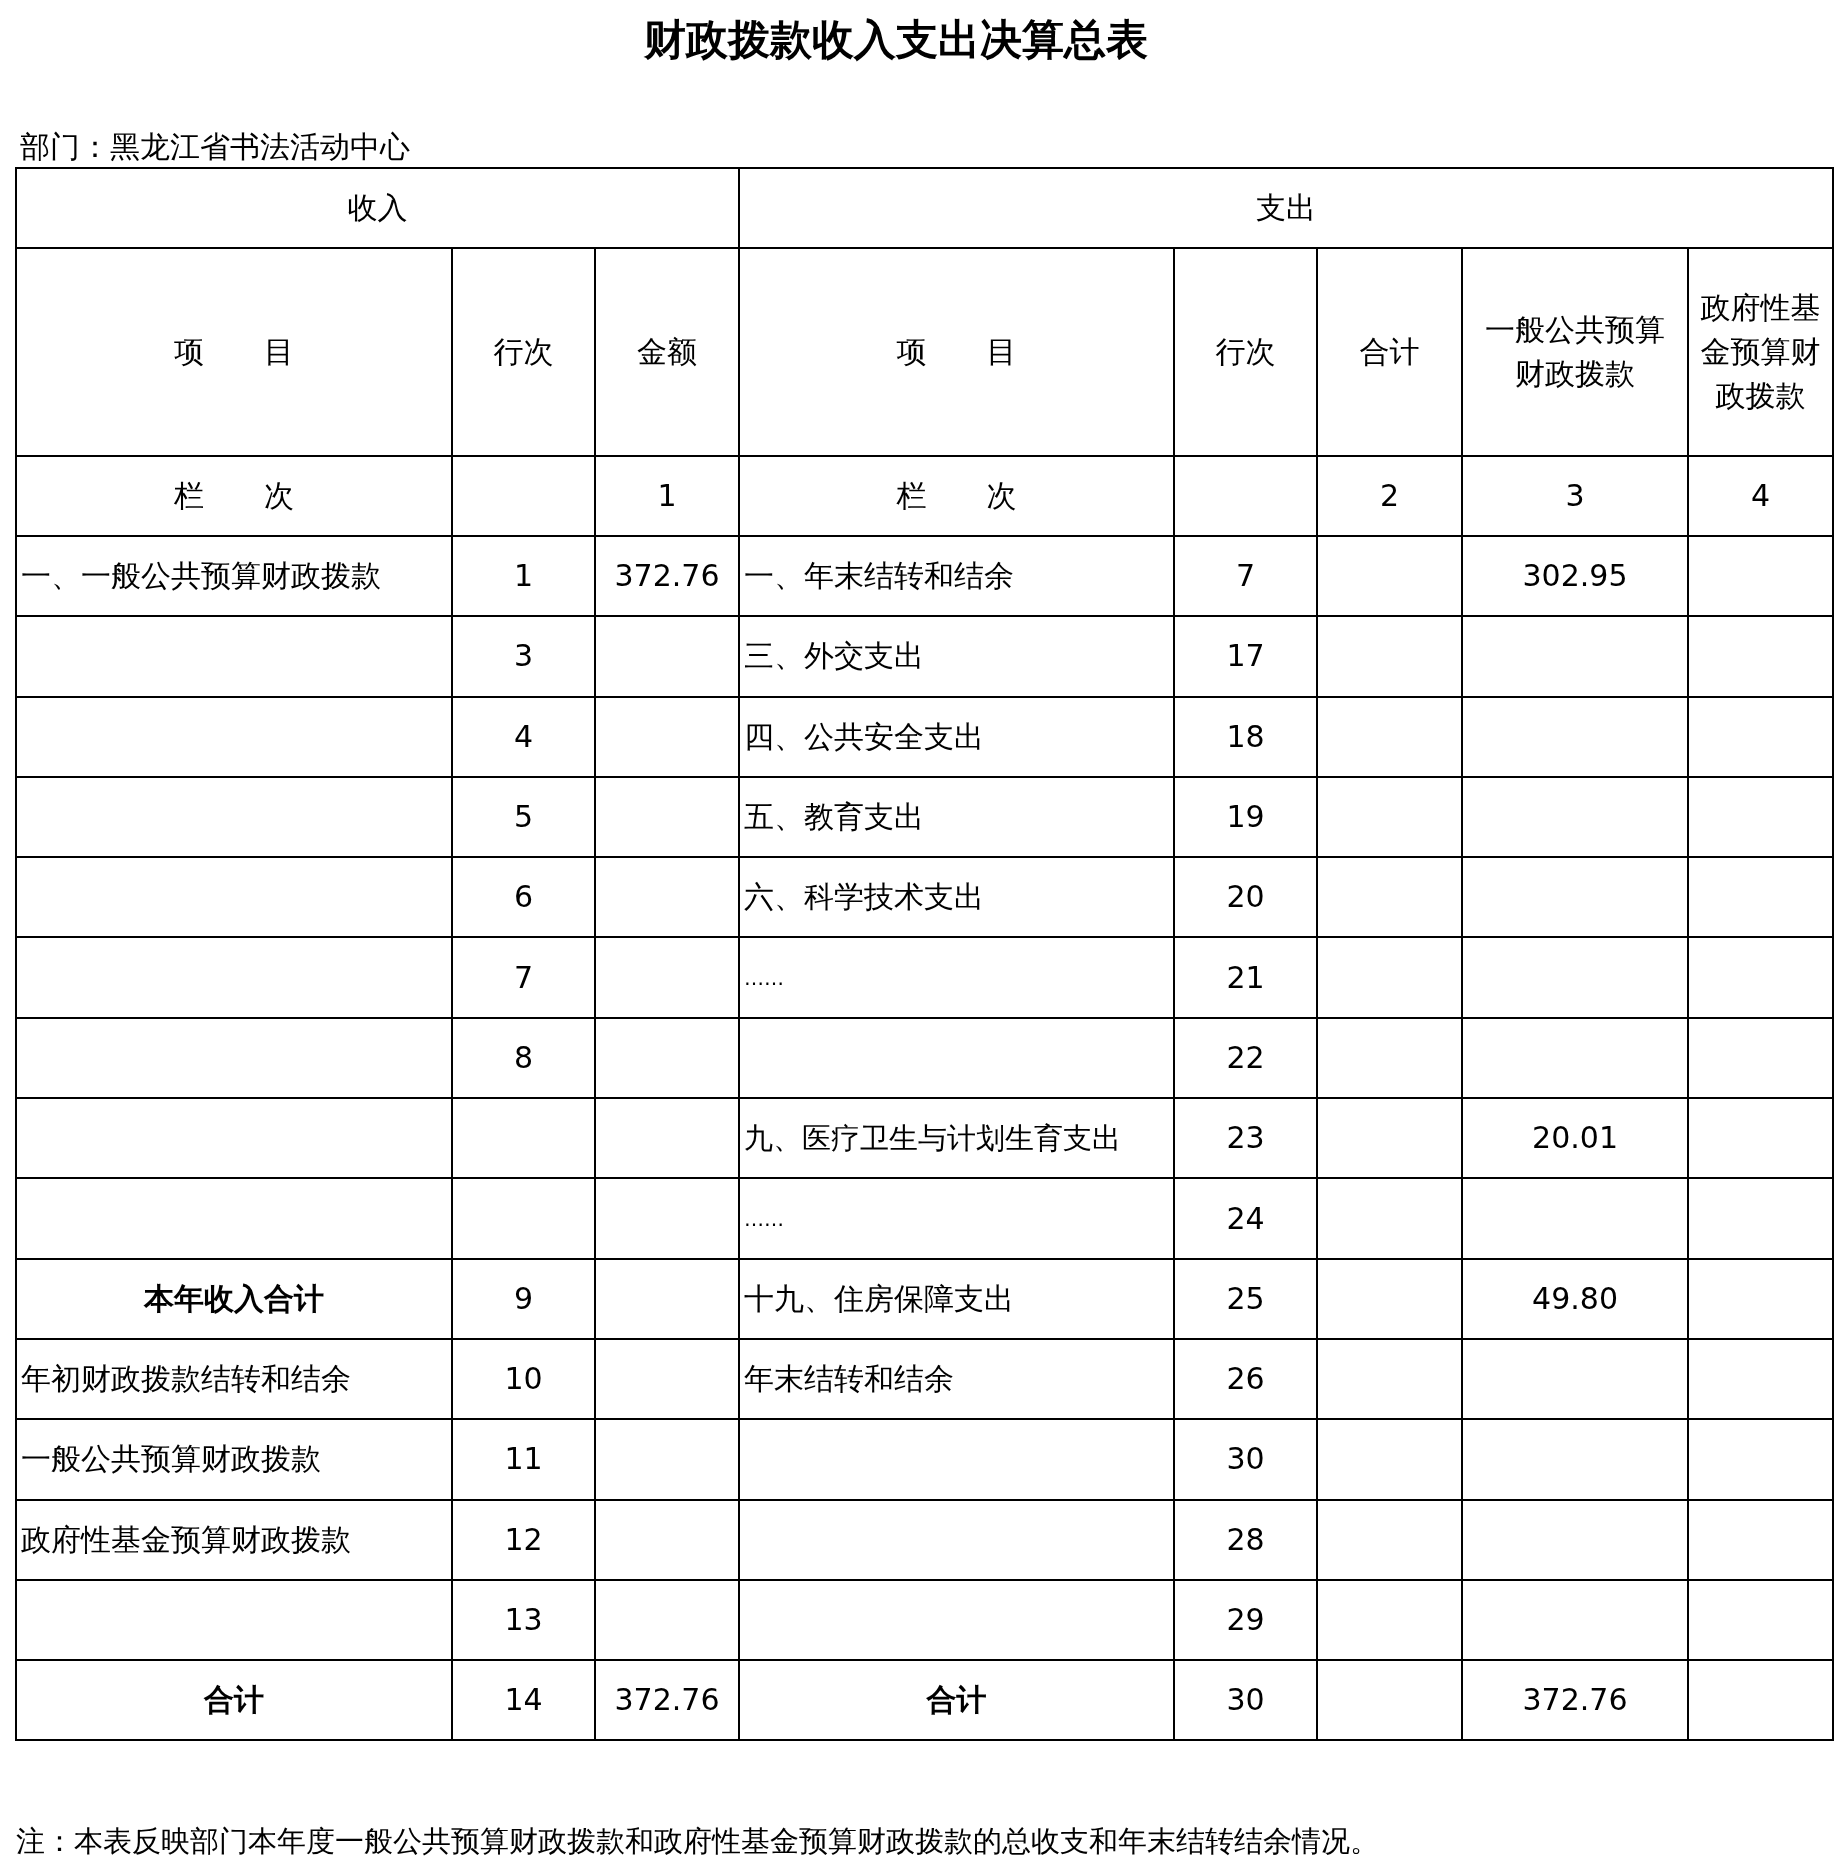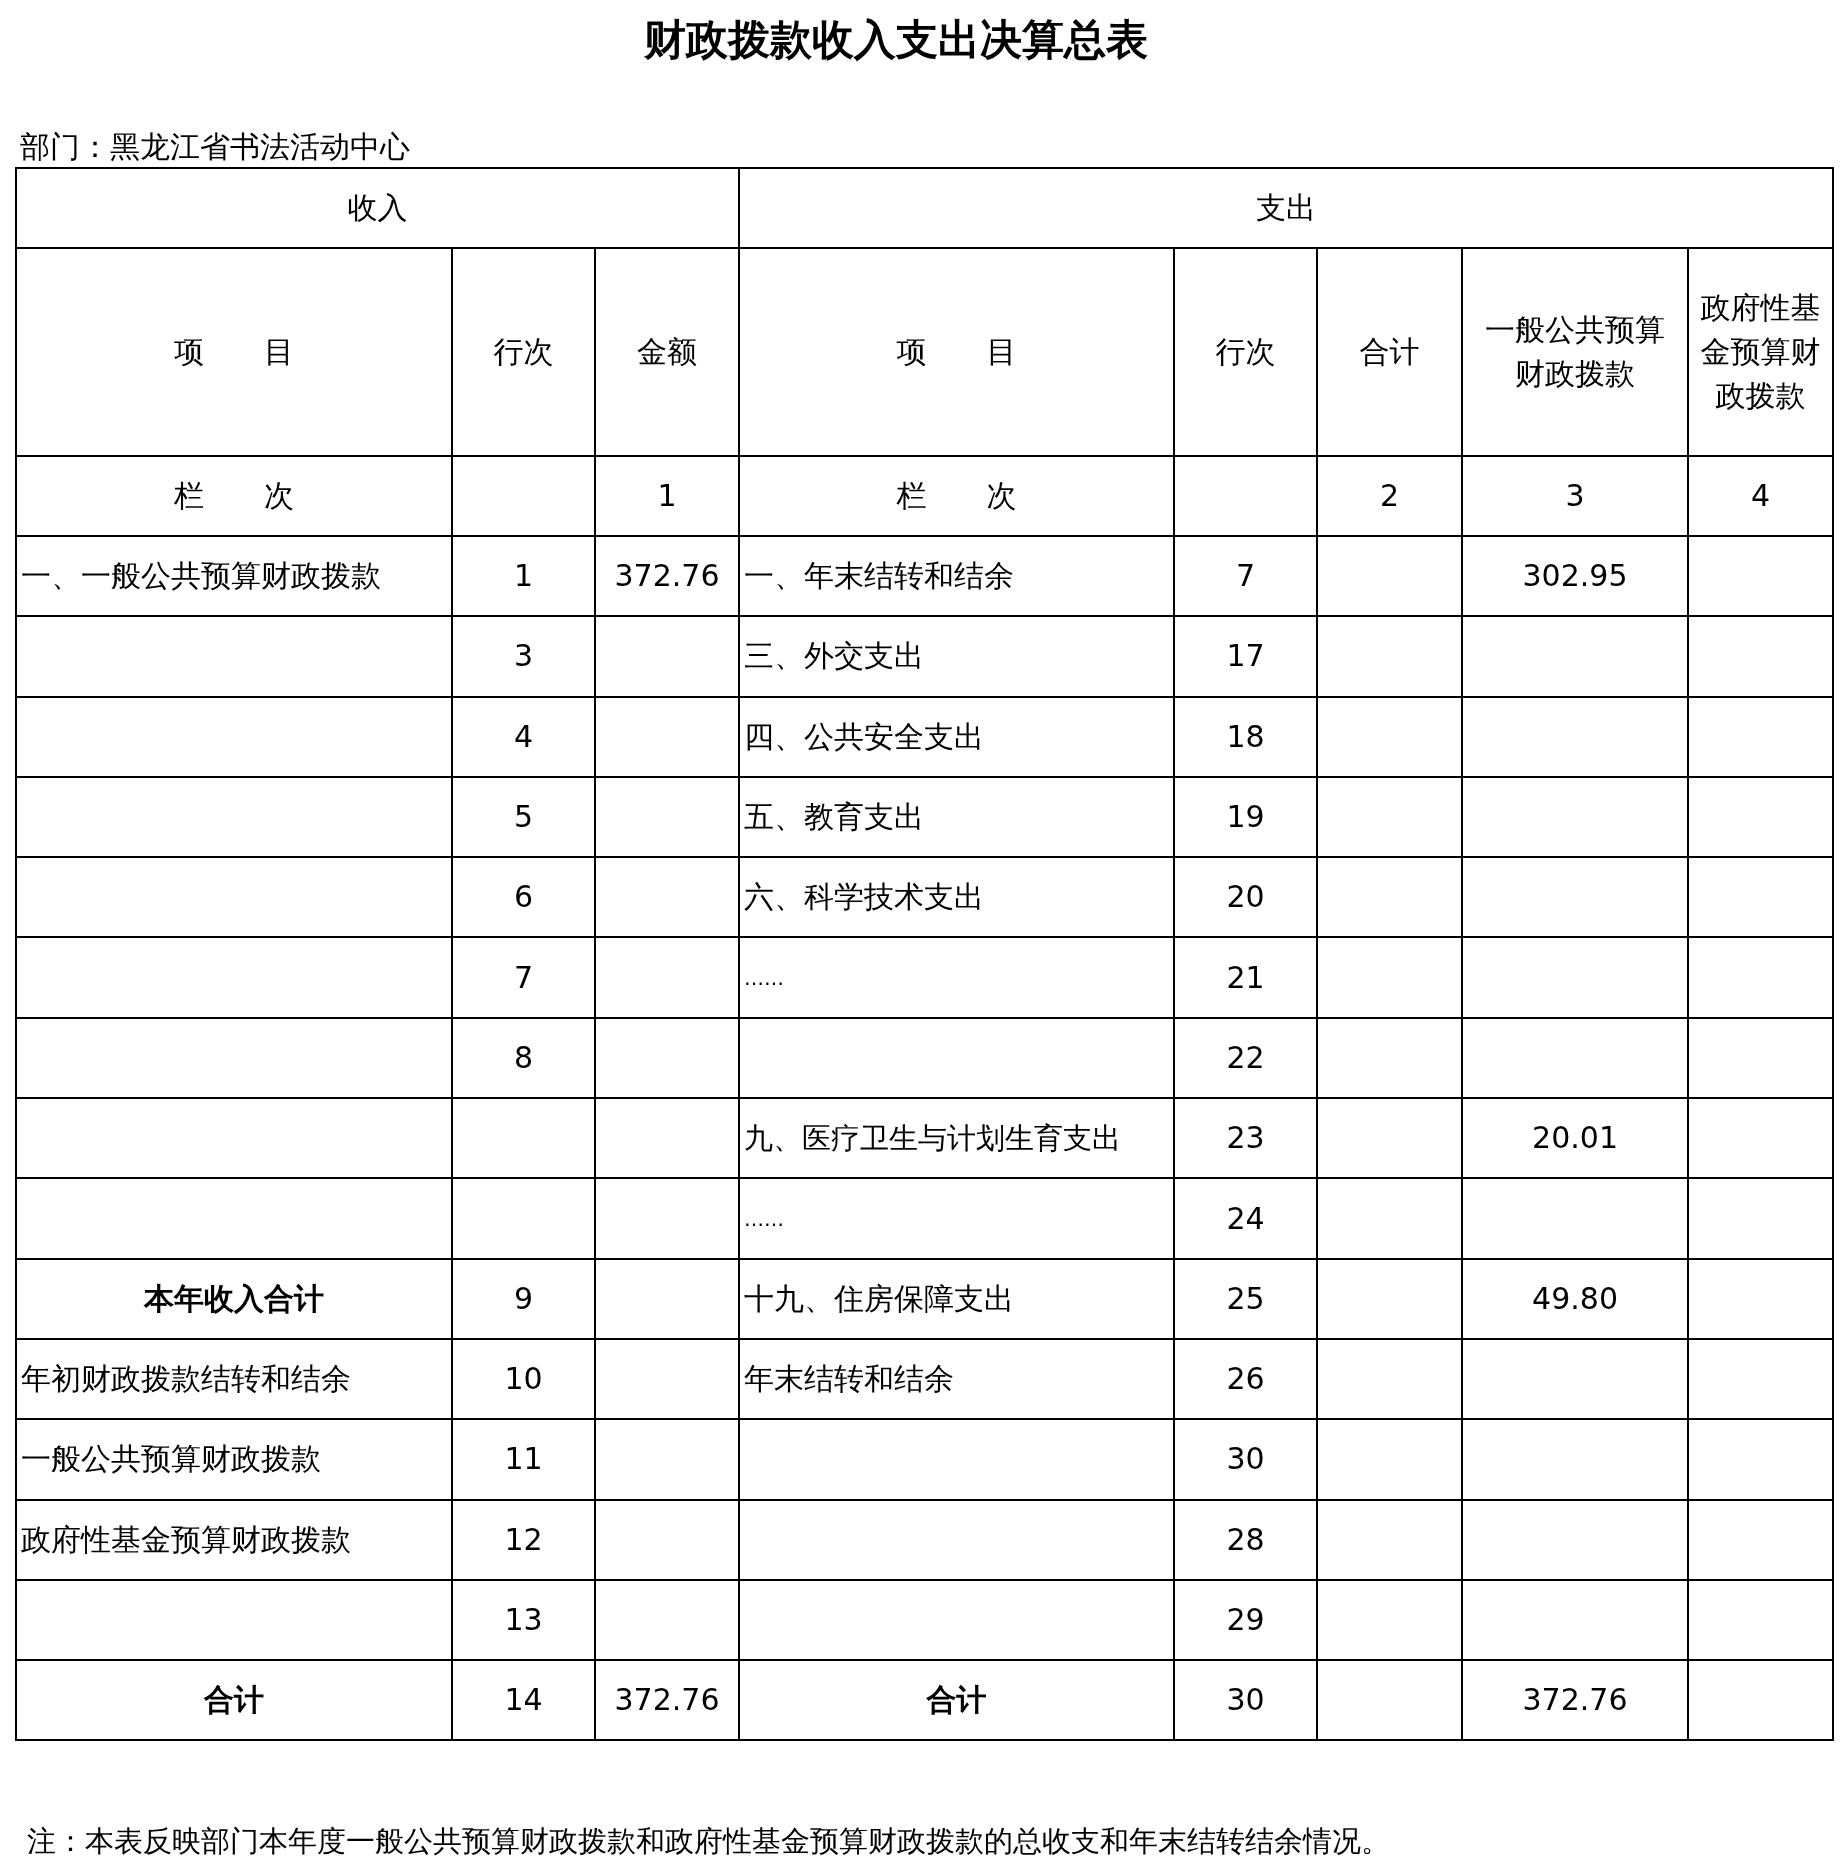--- a/index.html
+++ b/index.html
@@ -25,21 +25,21 @@
     text-align: center; vertical-align: middle; overflow: hidden; white-space: nowrap;
   }
   table.main tr.h1 td { height: 78px; }
   table.main tr.h2 td { height: 206px; }
   table.main tr.h3 td { height: 78px; margin-top: 8px; }
   table.main tr.r td { height: 78.3px; }
   td.left { text-align: left !important; padding-left: 4px !important; }
   td.bold { font-weight: bold; }
   td.wrap { white-space: normal !important; line-height: 44px !important; }
   .note {
-    position: absolute; left: 27px; top: 1822px; font-size: 29px; line-height: 38px;
+    position: absolute; left: 16px; top: 1822px; font-size: 29px; line-height: 38px;
   }
 </style>
 </head>
 <body>
 
 <div class="title">财政拨款收入支出决算总表</div>
 <div class="dept">部门：黑龙江省书法活动中心</div>
 
 <table class="main">
   <colgroup>

